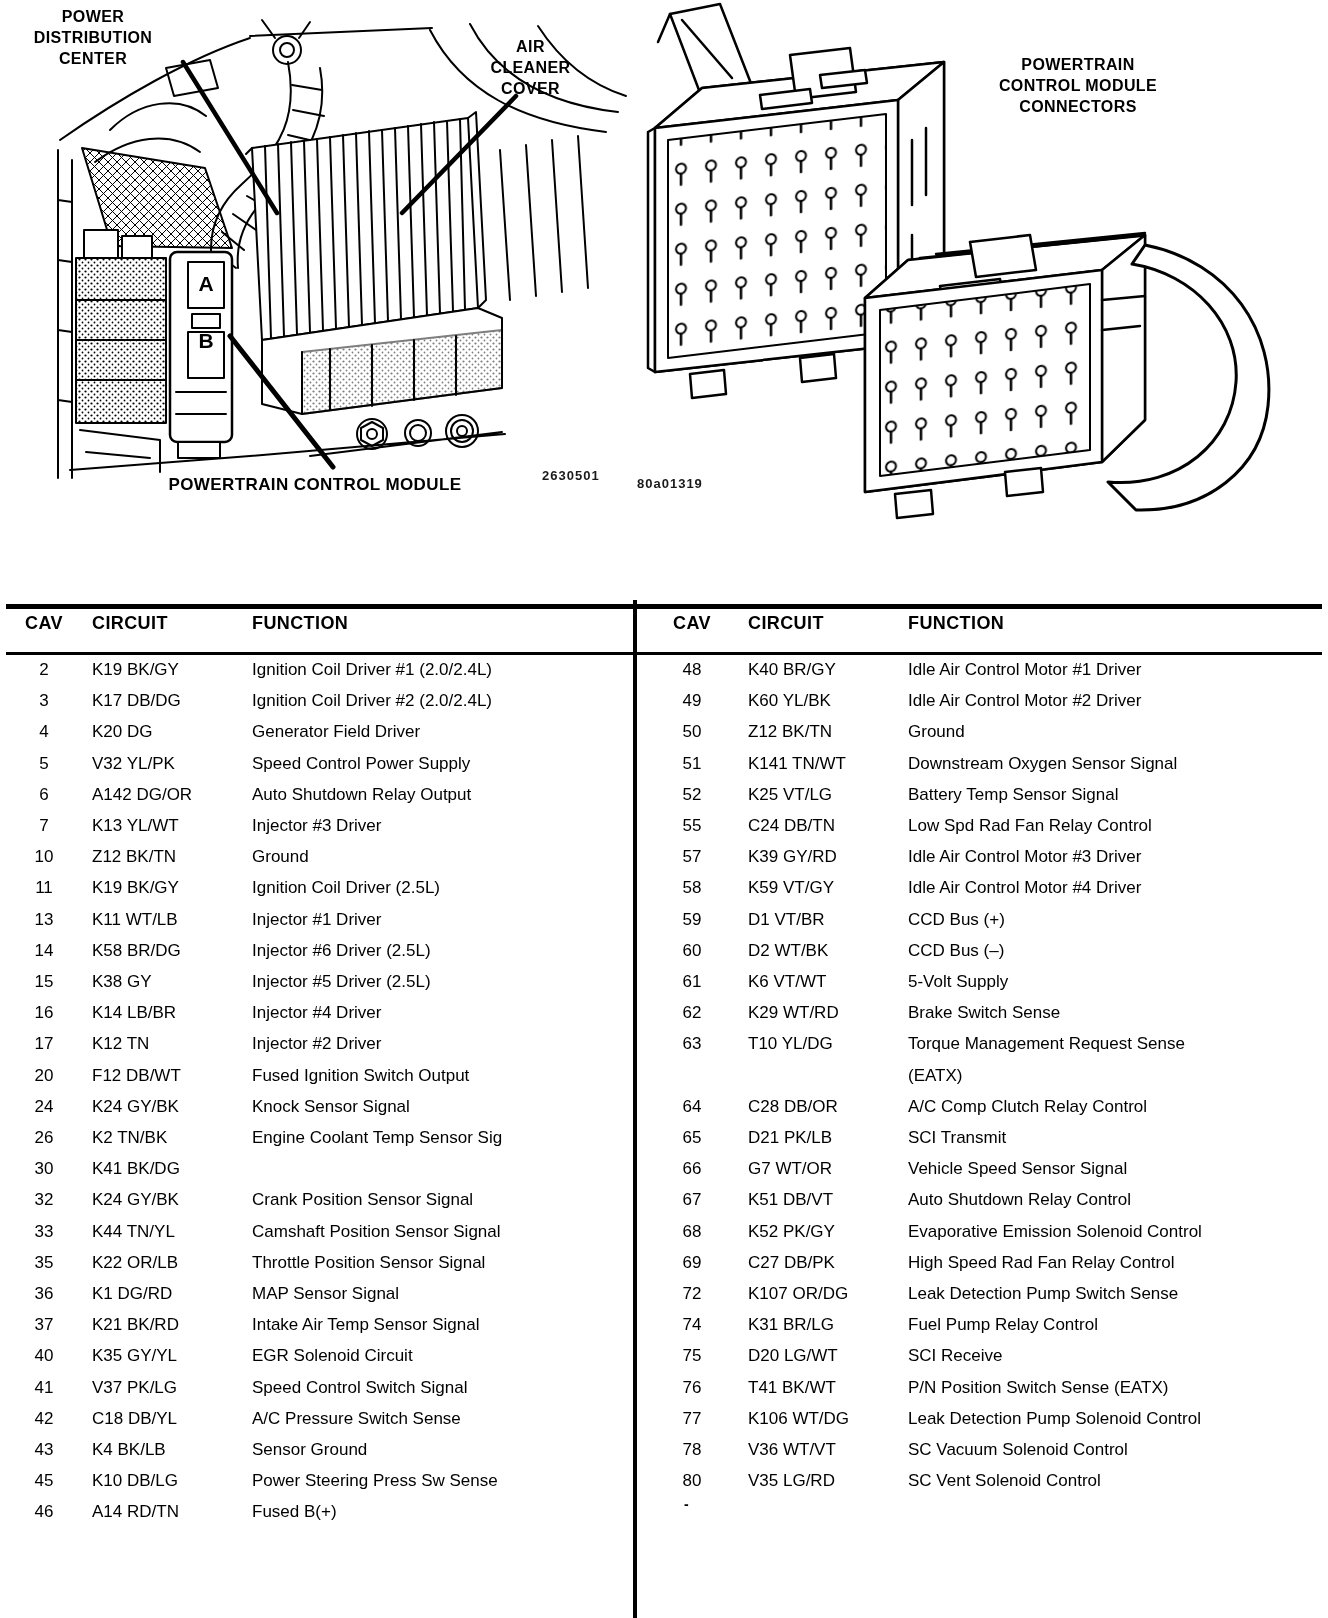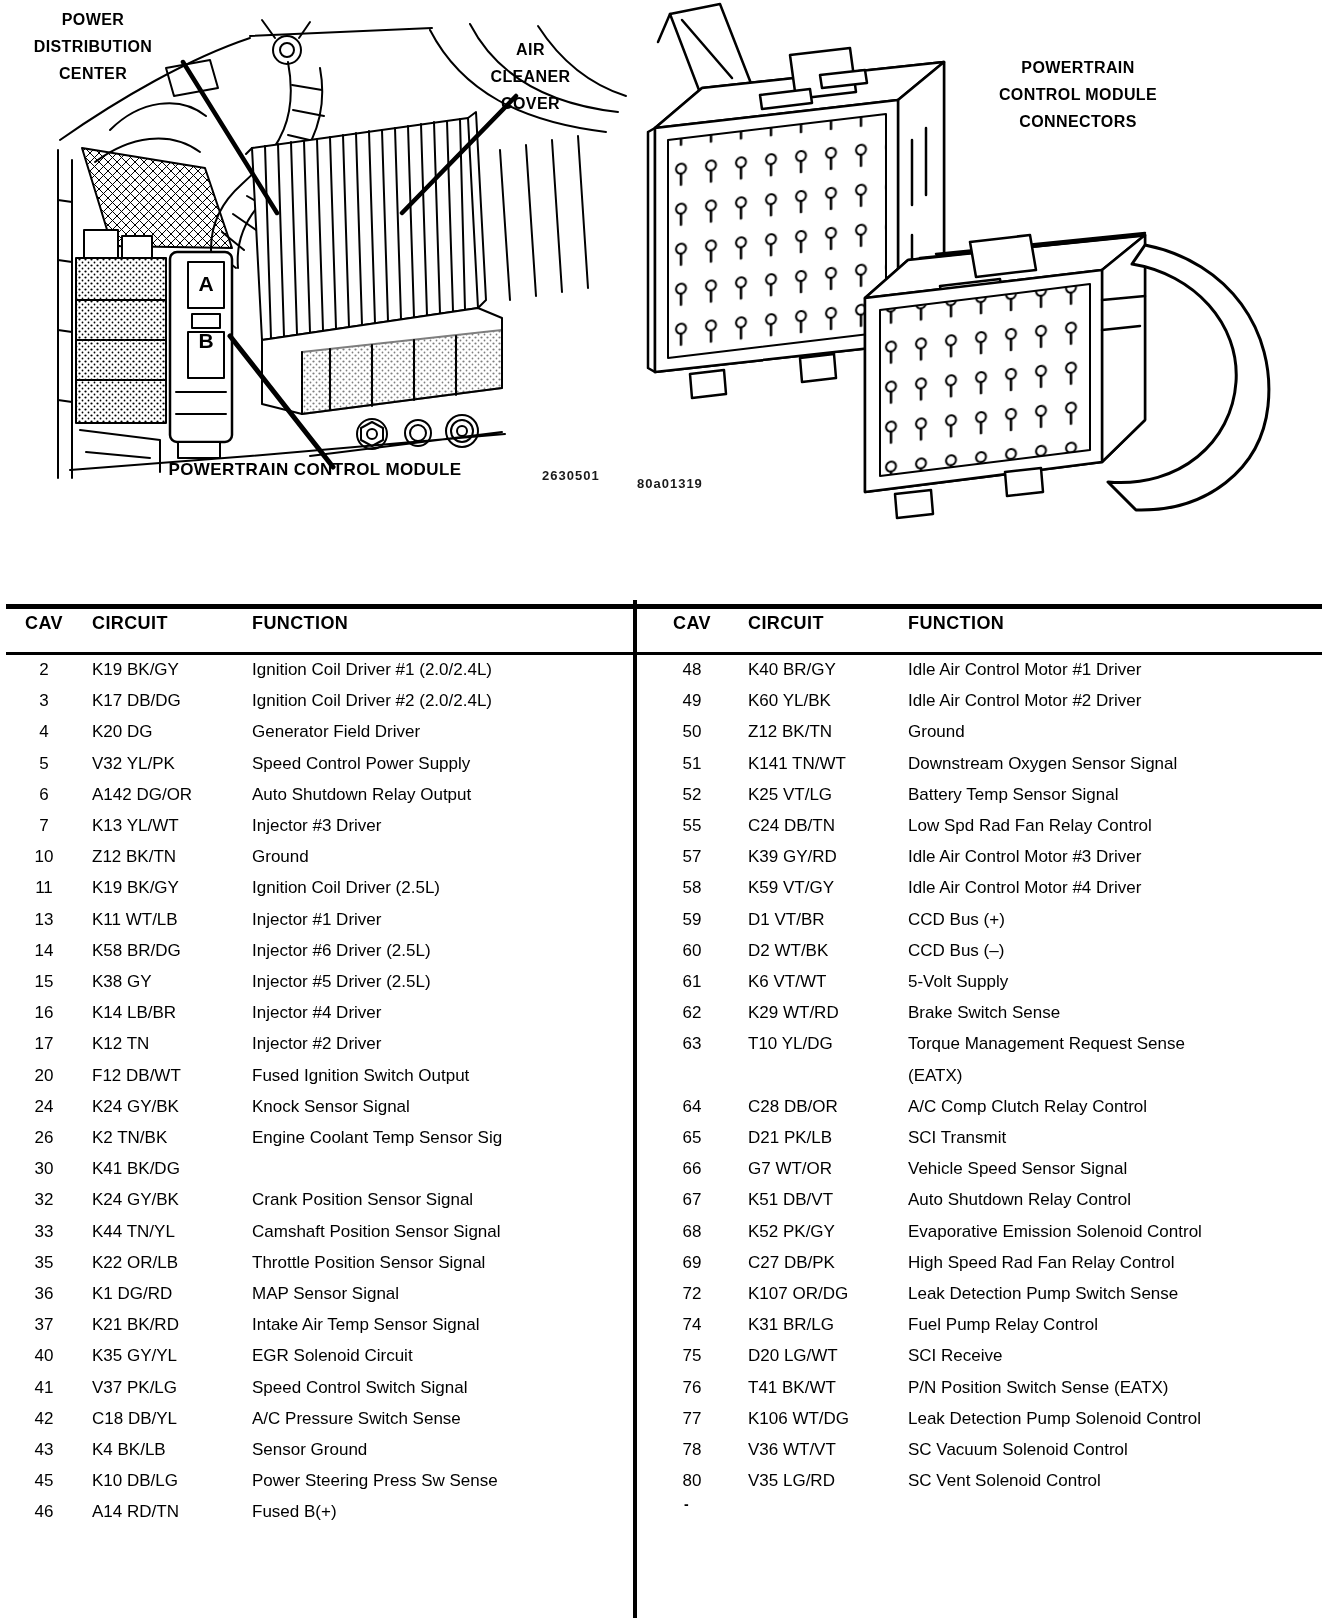--- a/index.html
+++ b/index.html
@@ -8,21 +8,21 @@
     background:#ffffff; color:#000;
     font-family:"Liberation Sans", sans-serif;
     overflow:hidden;
   }
   .art { position:absolute; }
   .art path, .art line, .art rect, .art circle, .art polygon, .art polyline {
     vector-effect:non-scaling-stroke;
   }
   .fig-label {
     position:absolute; font-weight:bold; text-align:center;
-    white-space:pre-line; font-size:16px; line-height:27px;
+    white-space:pre-line; font-size:16px; line-height:21px;
     letter-spacing:0.4px; z-index:5;
   }
   .fig-label.single { white-space:nowrap; font-size:17px; }
   .ref-num {
     position:absolute; font-size:13px; font-weight:bold; color:#1a1a1a;
     letter-spacing:1px; z-index:5;
   }
   .conn-letter {
     position:absolute; width:22px; text-align:center; font-weight:bold;
     font-size:21px; z-index:6;
@@ -161,21 +161,21 @@
   </svg>
 
   <div class="fig-label" style="left:8px; top:6px; width:170px;">POWER
 DISTRIBUTION
 CENTER</div>
 
   <div class="fig-label" style="left:453px; top:36px; width:155px;">AIR
 CLEANER
 COVER</div>
 
-  <div class="fig-label single" style="left:150px; top:456px; width:330px;">POWERTRAIN CONTROL MODULE</div>
+  <div class="fig-label single" style="left:150px; top:474px; width:330px;">POWERTRAIN CONTROL MODULE</div>
 
   <div class="conn-letter" style="left:195px; top:272px;">A</div>
   <div class="conn-letter" style="left:195px; top:329px;">B</div>
 
   <div class="fig-label" style="left:958px; top:54px; width:240px;">POWERTRAIN
 CONTROL MODULE
 CONNECTORS</div>
 
   <div class="ref-num" style="left:542px; top:468px;">2630501</div>
   <div class="ref-num" style="left:637px; top:476px;">80a01319</div>

